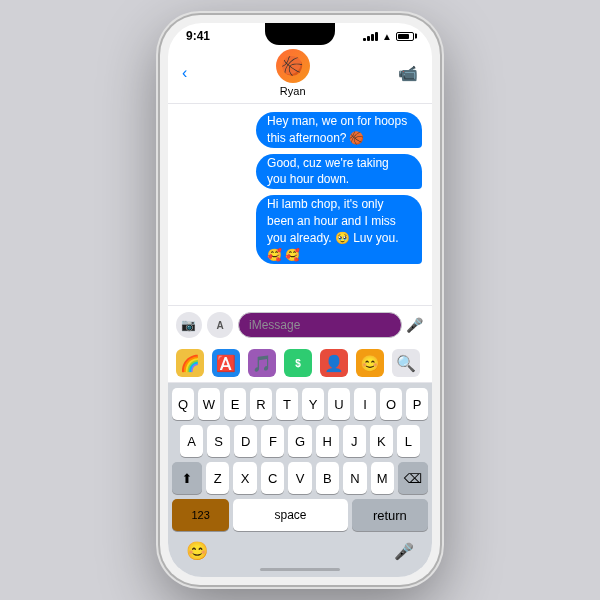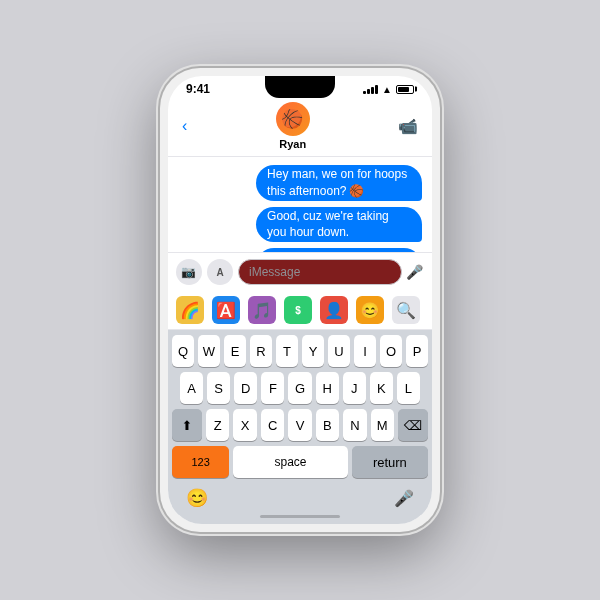--- a/index.html
+++ b/index.html
@@ -7,21 +7,21 @@
       background: #d1d1d6;
       display: flex;
       justify-content: center;
       align-items: center;
       width: 600px;
       height: 600px;
       font-family: -apple-system, 'SF Pro Text', 'Helvetica Neue', sans-serif;
     }
     .phone-outer {
       width: 280px;
-      height: 464px;
+      height: 570px;
       background: #f0f0f0;
       border-radius: 40px;
       box-shadow:
         0 0 0 2px #b0b0b0,
         0 0 0 4px #e0e0e0,
         0 20px 60px rgba(0,0,0,0.4);
       position: relative;
       overflow: hidden;
     }
     .phone-screen {
@@ -71,21 +71,21 @@
       border-bottom: 1px solid #e5e5ea;
     }
     .nav-back { color: #007aff; font-size: 16px; }
     .nav-center { display: flex; flex-direction: column; align-items: center; }
     .contact-avatar {
       width: 34px; height: 34px; border-radius: 50%;
       background: linear-gradient(135deg, #ff6b35, #f7931e);
       display: flex; align-items: center; justify-content: center;
       font-size: 18px; margin-bottom: 2px;
     }
-    .contact-name { font-size: 11px; font-weight: 700; color: #000; }
+    .contact-name { font-size: 11px; font-weight: 400; color: #000; }
     .nav-video { color: #007aff; font-size: 16px; }
 
     
     .messages-area {
       flex: 1;
       overflow-y: auto;
       padding: 8px 10px;
       display: flex;
       flex-direction: column;
       gap: 6px;
@@ -128,21 +128,21 @@
       display: flex; align-items: center; justify-content: center;
       font-size: 12px; color: #555; flex-shrink: 0;
     }
     .imessage-input {
       flex: 1;
       border: 1px solid #c7c7cc;
       border-radius: 16px;
       padding: 5px 10px;
       font-size: 12px;
       color: #8e8e93;
-      background: #7f1d1d;
+      background: #701a75;
     }
     .mic-btn { font-size: 14px; color: #555; flex-shrink: 0; }
 
     
     .app-strip {
       display: flex;
       align-items: center;
       padding: 5px 8px;
       gap: 8px;
       border-bottom: 1px solid #e5e5ea;
@@ -180,21 +180,21 @@
       flex: 1;
       max-width: 26px;
       cursor: pointer;
     }
     .key.dark {
       background: #adb4bc;
       color: #000;
     }
     .key.space-key { max-width: none; flex: 3; font-size: 12px; }
     .key.return-key { max-width: none; flex: 2; font-size: 13px; background: #adb4bc; }
-    .key.num-key { max-width: none; flex: 1.5; font-size: 11px; background: #f97316; }
+    .key.num-key { max-width: none; flex: 1.5; font-size: 11px; background: #a16207; }
     .key.shift-key { max-width: 30px; flex: 1.3; }
     .key.delete-key { max-width: 30px; flex: 1.3; }
     .bottom-bar {
       display: flex;
       justify-content: space-between;
       align-items: center;
       padding: 4px 14px 6px;
       background: #d1d5db;
     }
     .home-indicator {

